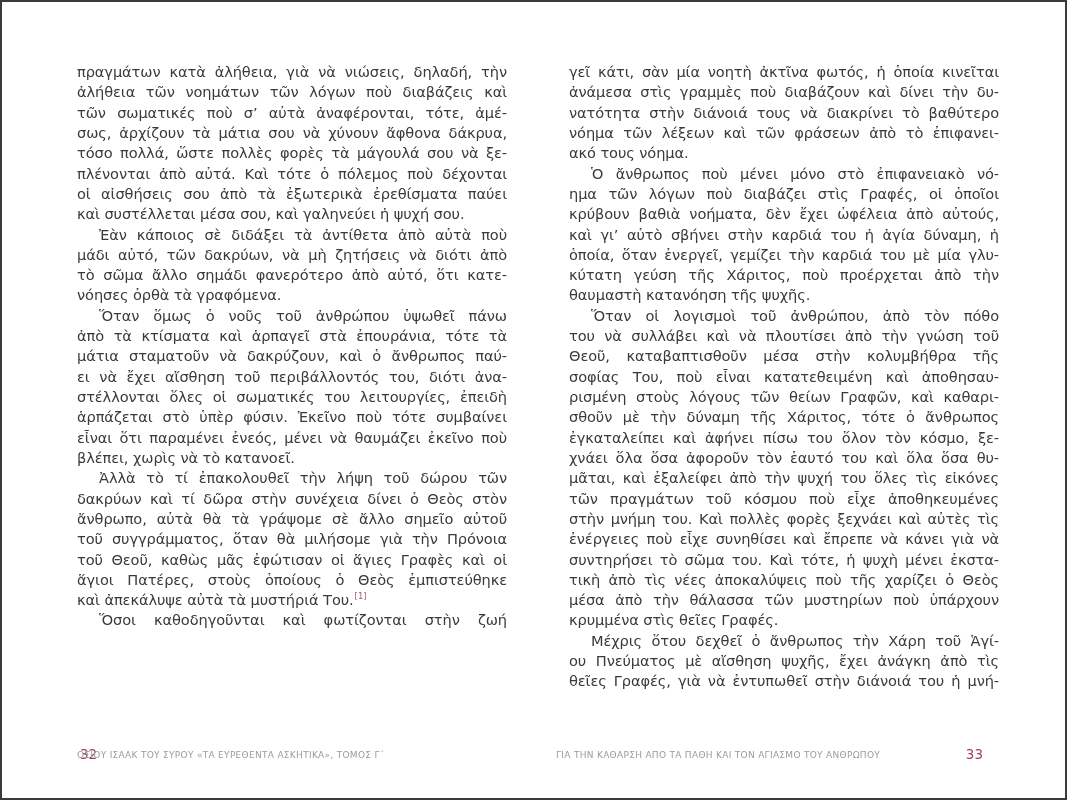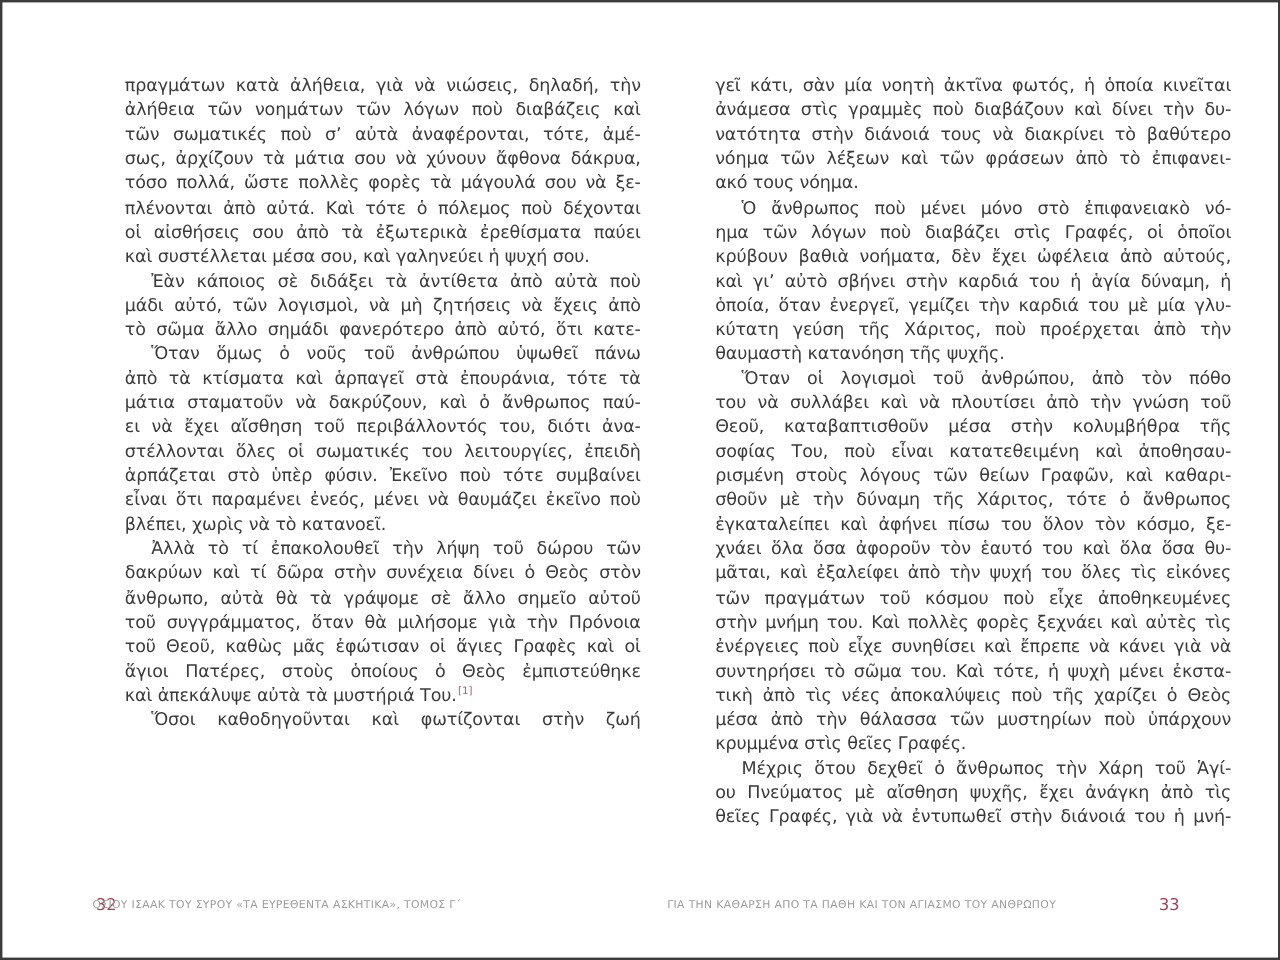--- a/index.html
+++ b/index.html
@@ -14,21 +14,20 @@
     overflow: hidden;
   }
   .text-col {
     position: absolute;
     top: 60px;
     width: 430px;
     font-size: 14.6px;
     line-height: 20.32px;
     letter-spacing: -0.1px;
     color: var(--body-text, #3a3a3a);
-    margin-left: 27px;
   }
   .text-col.left-col  { left: 75px; }
   .text-col.right-col { left: 567px; }
   .line {
     height: 20.32px;
     overflow: hidden;
     text-align: justify;
   }
   .line.j::after {
     content: "";
@@ -79,22 +78,23 @@
 <div class="text-col left-col">
     <div class="line j">πραγμάτων κατὰ ἀλήθεια, γιὰ νὰ νιώσεις, δηλαδή, τὴν</div>
     <div class="line j">ἀλήθεια τῶν νοημάτων τῶν λόγων ποὺ διαβάζεις καὶ</div>
     <div class="line j">τῶν σωματικές ποὺ σ’ αὐτὰ ἀναφέρονται, τότε, ἀμέ-</div>
     <div class="line j">σως, ἀρχίζουν τὰ μάτια σου νὰ χύνουν ἄφθονα δάκρυα,</div>
     <div class="line j">τόσο πολλά, ὥστε πολλὲς φορὲς τὰ μάγουλά σου νὰ ξε-</div>
     <div class="line j">πλένονται ἀπὸ αὐτά. Καὶ τότε ὁ πόλεμος ποὺ δέχονται</div>
     <div class="line j">οἱ αἰσθήσεις σου ἀπὸ τὰ ἐξωτερικὰ ἐρεθίσματα παύει</div>
     <div class="line">καὶ συστέλλεται μέσα σου, καὶ γαληνεύει ἡ ψυχή σου.</div>
     <div class="line indent j">Ἐὰν κάποιος σὲ διδάξει τὰ ἀντίθετα ἀπὸ αὐτὰ ποὺ</div>
-    <div class="line j">μάδι αὐτό, τῶν λογισμοὶ, νὰ μὴ ζητήσεις νὰ ἔχεις ἀπὸ</div>
+    <div class="line j">μάδι αὐτό, τῶν δακρύων, νὰ μὴ ζητήσεις νὰ διότι ἀπὸ</div>
     <div class="line j">τὸ σῶμα ἄλλο σημάδι φανερότερο ἀπὸ αὐτό, ὅτι κατε-</div>
+    <div class="line">νόησες ὀρθὰ τὰ γραφόμενα.</div>
     <div class="line indent j">Ὅταν ὅμως ὁ νοῦς τοῦ ἀνθρώπου ὑψωθεῖ πάνω</div>
     <div class="line j">ἀπὸ τὰ κτίσματα καὶ ἁρπαγεῖ στὰ ἐπουράνια, τότε τὰ</div>
     <div class="line j">μάτια σταματοῦν νὰ δακρύζουν, καὶ ὁ ἄνθρωπος παύ-</div>
     <div class="line j">ει νὰ ἔχει αἴσθηση τοῦ περιβάλλοντός του, διότι ἀνα-</div>
     <div class="line j">στέλλονται ὅλες οἱ σωματικές του λειτουργίες, ἐπειδὴ</div>
     <div class="line j">ἁρπάζεται στὸ ὑπὲρ φύσιν. Ἐκεῖνο ποὺ τότε συμβαίνει</div>
     <div class="line j">εἶναι ὅτι παραμένει ἐνεός, μένει νὰ θαυμάζει ἐκεῖνο ποὺ</div>
     <div class="line">βλέπει, χωρὶς νὰ τὸ κατανοεῖ.</div>
     <div class="line indent j">Ἀλλὰ τὸ τί ἐπακολουθεῖ τὴν λήψη τοῦ δώρου τῶν</div>
     <div class="line j">δακρύων καὶ τί δῶρα στὴν συνέχεια δίνει ὁ Θεὸς στὸν</div>

